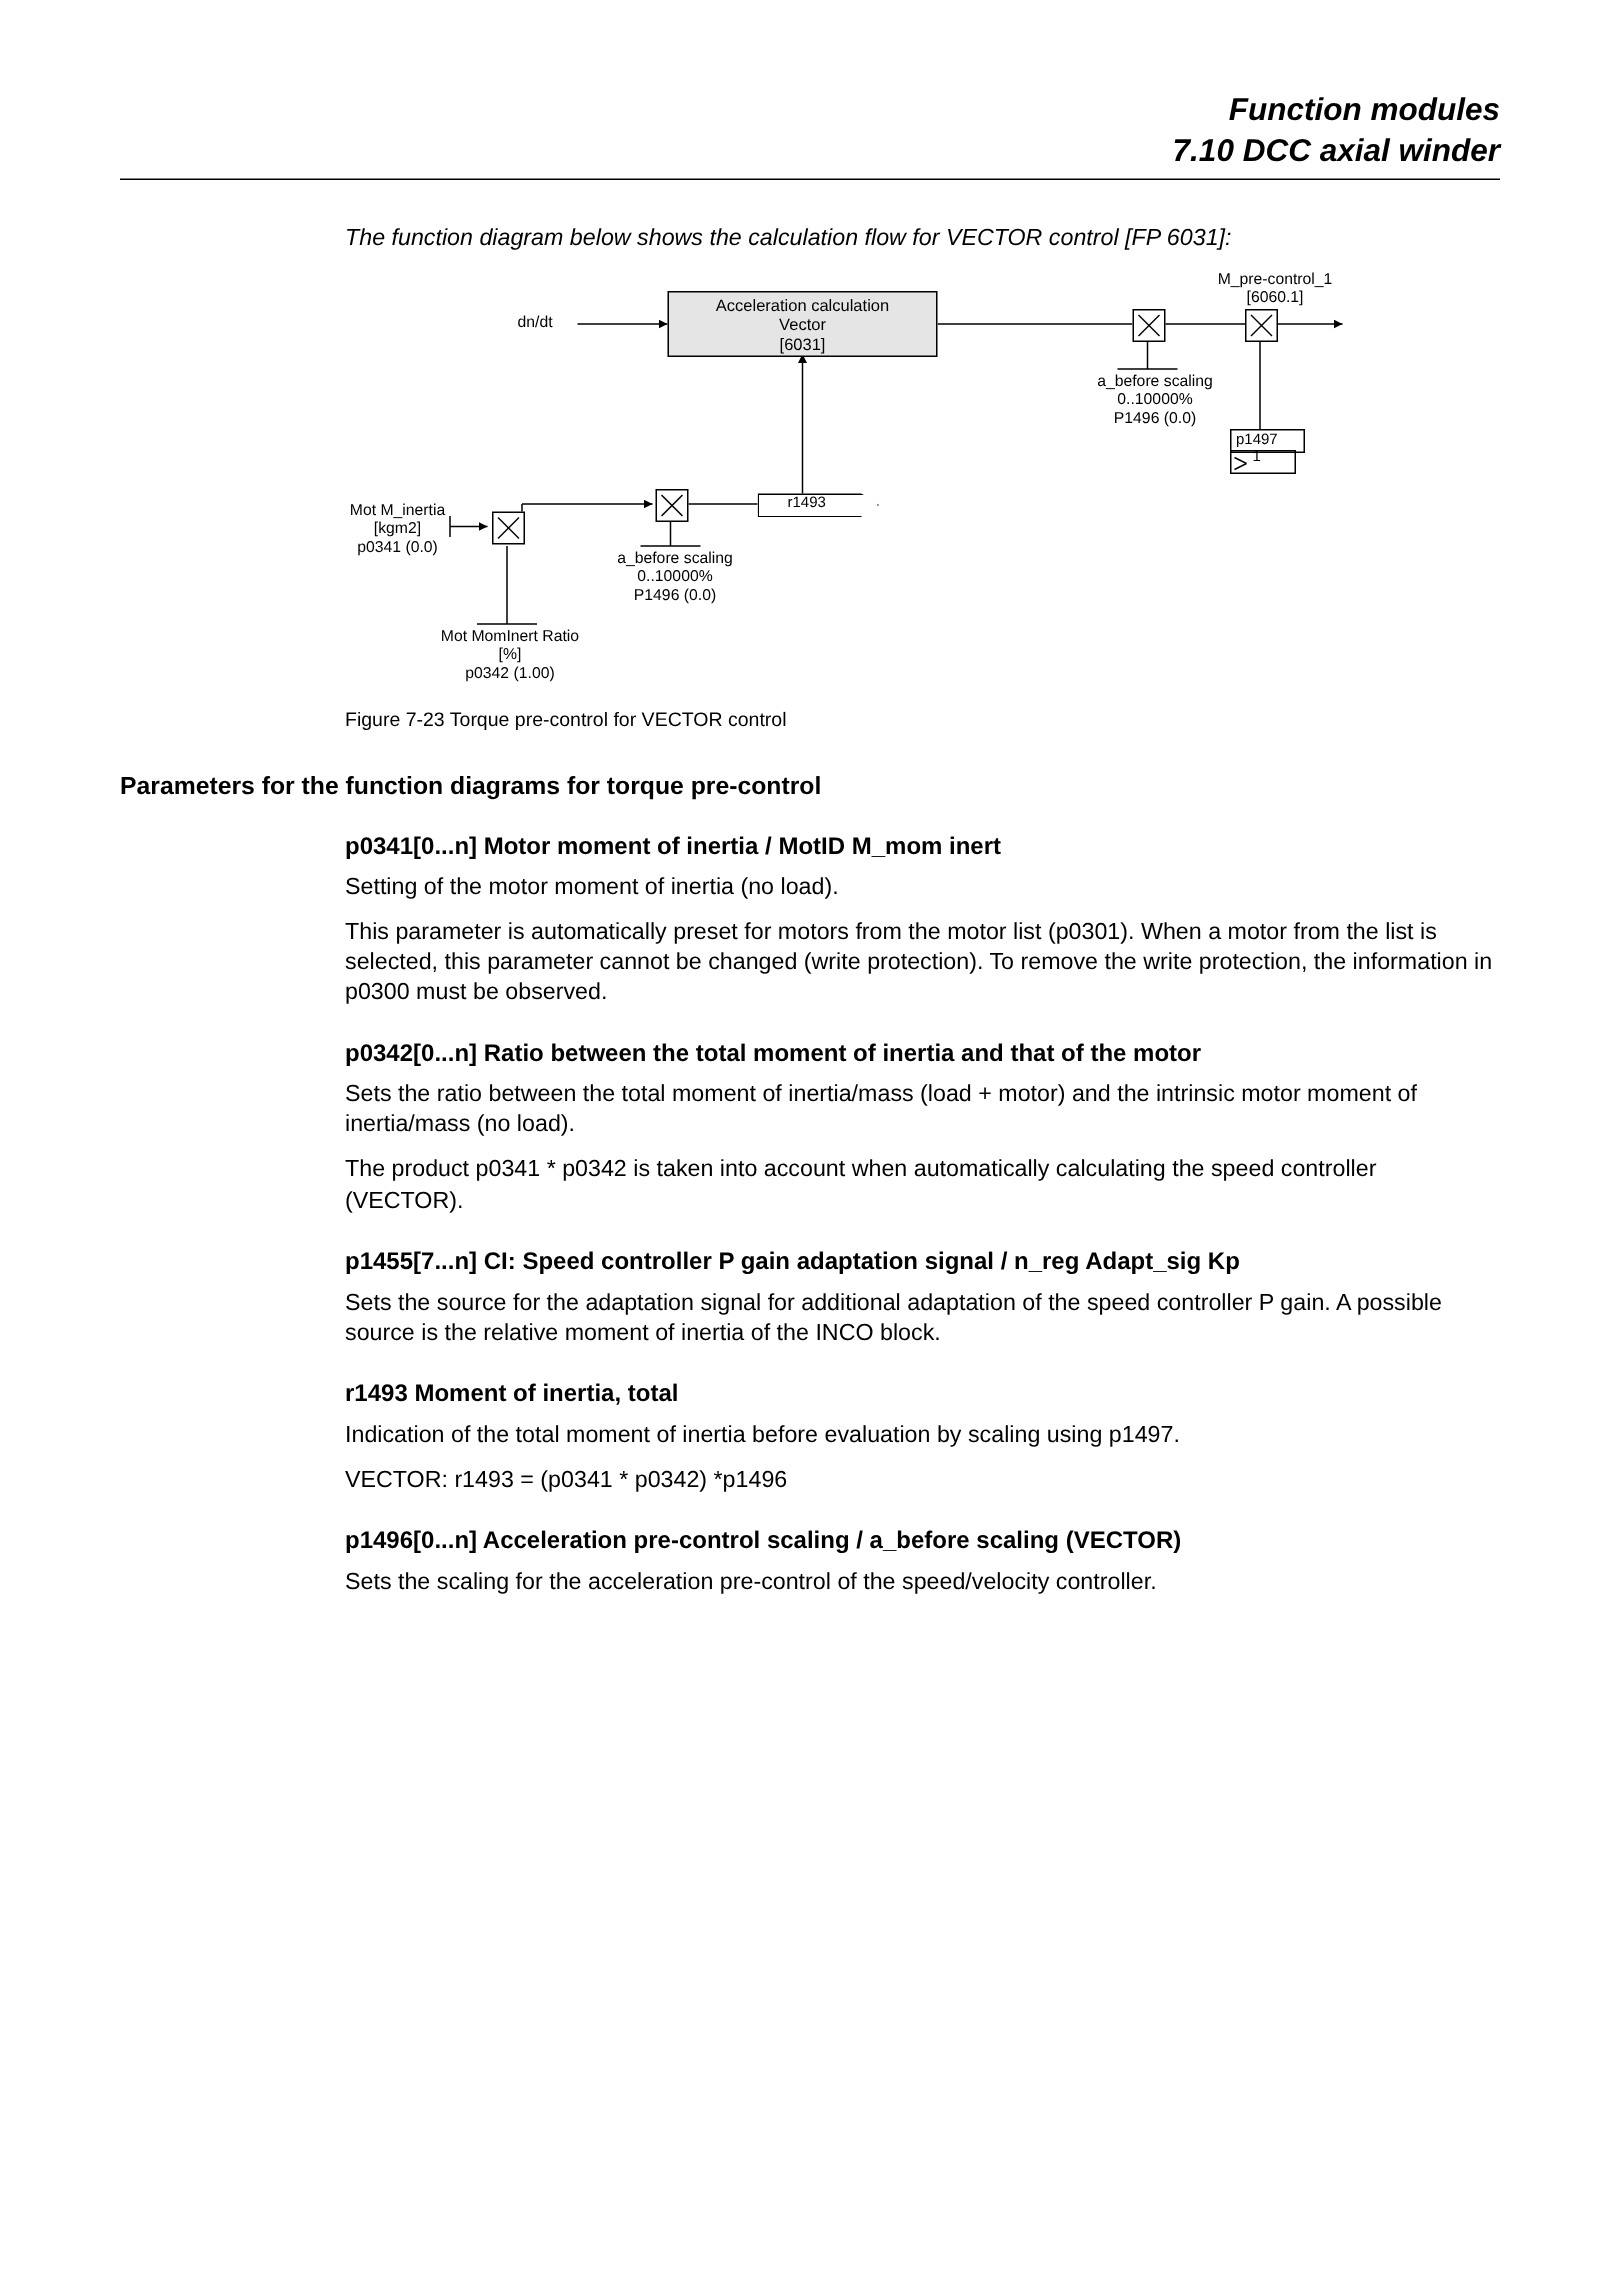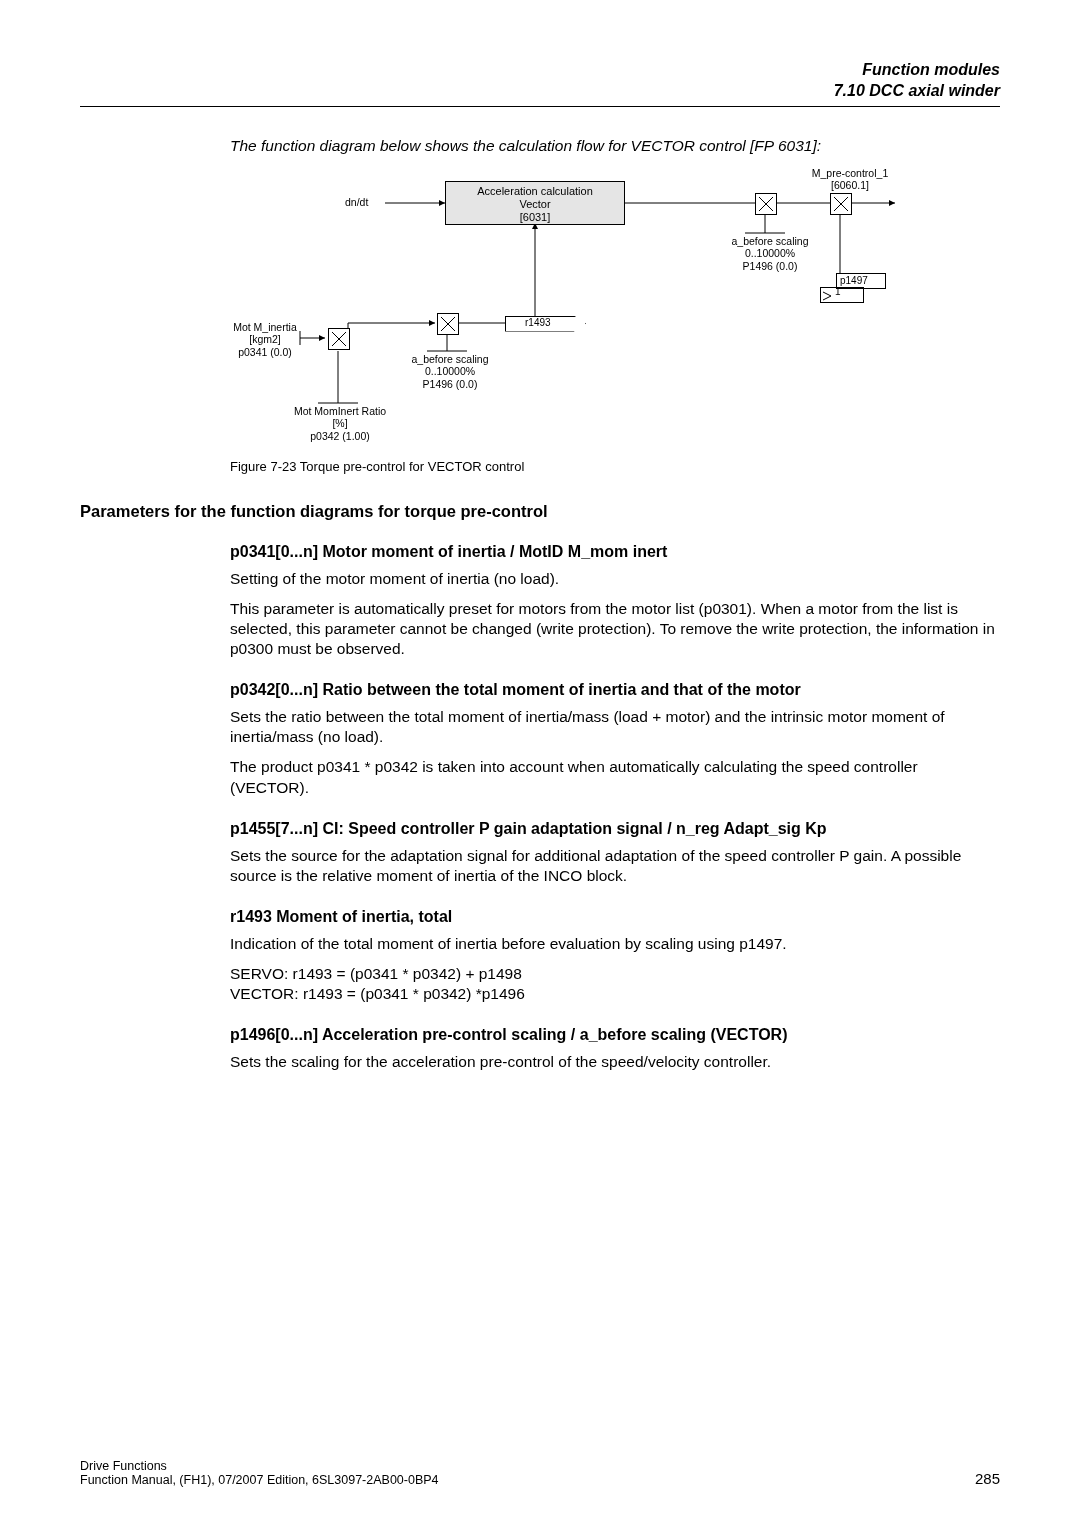--- a/index.html
+++ b/index.html
@@ -14,21 +14,21 @@
     width: 1080px;
     height: 1527px;
     box-sizing: border-box;
     padding: 60px 80px 40px 80px;
     position: relative;
   }
   .header-right {
     text-align: right;
     font-style: italic;
     font-weight: bold;
-    font-size: 16px;
+    font-size: 21px;
     line-height: 1.3;
   }
   .hr {
     border: none;
     border-top: 1px solid #000;
     margin: 4px 0 30px 0;
   }
   .indent-block {
     margin-left: 150px;
   }
@@ -191,21 +191,21 @@
             <line x1="17" y1="3" x2="3" y2="17" stroke="#000"></line>
           </svg>
       </div>
 
       <div class="dlabel" style="left:495px; top:62px; width:90px;">
         <div>a_before scaling</div>
         <div>0..10000%</div>
         <div>P1496 (0.0)</div>
       </div>
 
-      <div class="smallbox" style="left:590px; top:100px; width:42px;margin-left:16px;">p1497</div>
+      <div class="smallbox" style="left:590px; top:100px; width:42px;">p1497</div>
 
       <div style="position:absolute; left:590px; top:114px; width:42px; height:14px; border:1px solid #000; font-size:10px;">
         <svg width="14" height="14" style="vertical-align:top">
           <line x1="2" y1="4" x2="10" y2="8" stroke="#000"></line>
             <line x1="2" y1="12" x2="10" y2="8" stroke="#000"></line>
         </svg><span style="position:relative; top:-2px;">1</span>
       </div>
 
       <div class="dlabel" style="left:-5px; top:148px; width:80px; text-align:center;">
         <div>Mot M_inertia</div>
@@ -255,28 +255,20 @@
 
     <div class="sub-h">p0342[0...n] Ratio between the total moment of inertia and that of the motor</div>
     <div class="para">Sets the ratio between the total moment of inertia/mass (load + motor) and the intrinsic motor moment of inertia/mass (no load).</div>
     <div class="para">The product p0341 * p0342 is taken into account when automatically calculating the speed controller (VECTOR).</div>
 
     <div class="sub-h">p1455[7...n] CI: Speed controller P gain adaptation signal / n_reg Adapt_sig Kp</div>
     <div class="para">Sets the source for the adaptation signal for additional adaptation of the speed controller P gain. A possible source is the relative moment of inertia of the INCO block.</div>
 
     <div class="sub-h">r1493 Moment of inertia, total</div>
     <div class="para">Indication of the total moment of inertia before evaluation by scaling using p1497.</div>
-    <div class="para" style="margin-bottom:0">SERVO: r1493 = (p0341 * p0342) + p1498</div>
     <div class="para" style="margin-top:0">VECTOR: r1493 = (p0341 * p0342) *p1496</div>
 
     <div class="sub-h">p1496[0...n] Acceleration pre-control scaling / a_before scaling (VECTOR)</div>
     <div class="para">Sets the scaling for the acceleration pre-control of the speed/velocity controller.</div>
   </div>
 
-  <div class="footer">
-    <div>
-      <div>Drive Functions</div>
-      <div>Function Manual, (FH1), 07/2007 Edition, 6SL3097-2AB00-0BP4</div>
-    </div>
-    <div class="right">285</div>
-  </div>
 
 </div>
 
 </body></html>

